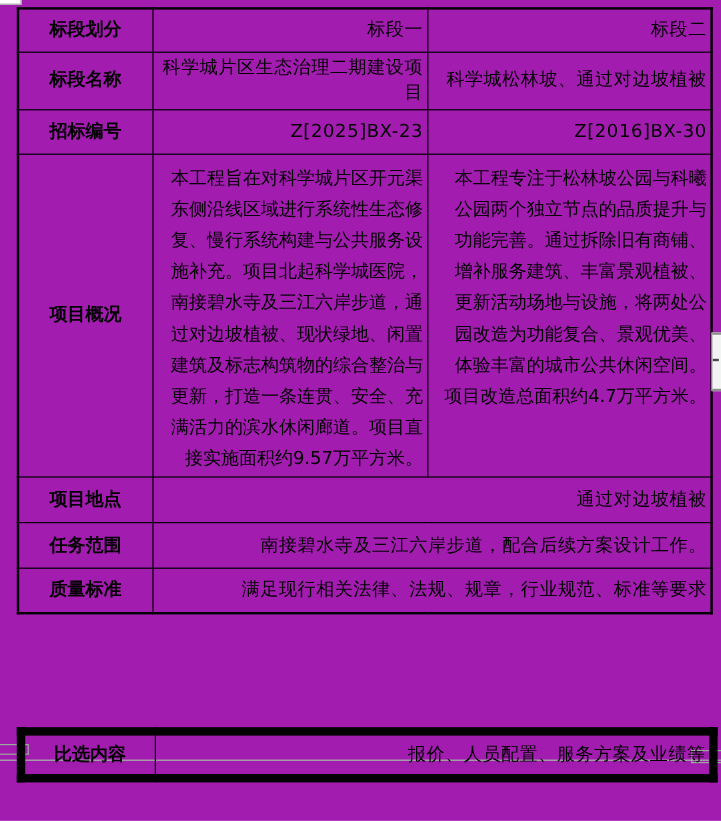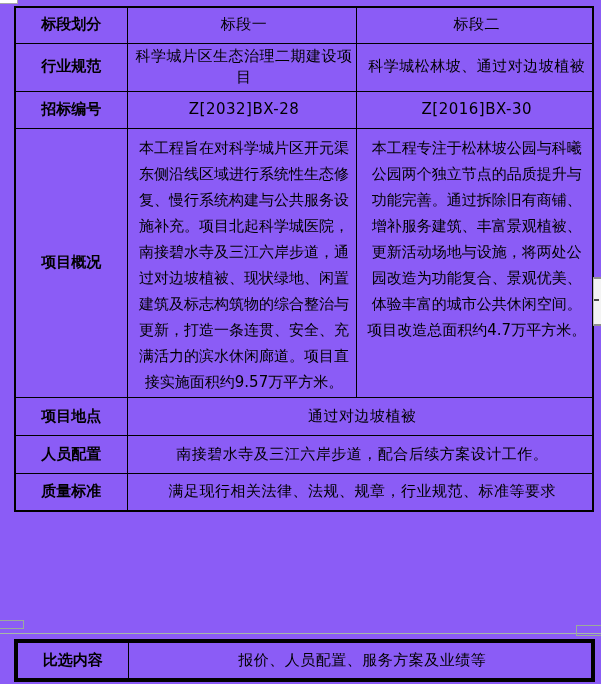--- a/index.html
+++ b/index.html
@@ -1,46 +1,46 @@
 <!DOCTYPE html>
 <html><head>
 <meta charset="utf-8">
 <style>
   html,body{margin:0;padding:0;}
   .canvas{
     position:relative;
     width:601px;height:684px;
-    background:#8b5cf6;
+    background:#a21caf;
     font-family:"DejaVu Sans","Liberation Sans",sans-serif;
     color:#000;
     overflow:hidden;
   }
   table{
     position:absolute;
     border-collapse:collapse;
     table-layout:fixed;
     background:transparent;
   }
   .t1{left:14px;top:6px;width:578px;border:2px solid #000;}
-  .t2{left:14px;top:639px;width:577px;border:4px solid #000000;}
+  .t2{left:14px;top:606px;width:577px;border:7px solid #000000;}
   td{
     border:1px solid #000;
     font-size:15px;
     line-height:1.45;
     vertical-align:middle;
     overflow:hidden;
     padding:2px 4px;
   }
   td.lbl{
     font-weight:bold;
     text-align:center;
     letter-spacing:0px;
   }
   td.val{
-    text-align:center;
+    text-align:right;
     padding:2px 3px 2px 8px;
     letter-spacing:0.5px;
   }
   td.overview{
     vertical-align:top;
     line-height:26px;
     padding-top:6px;
     letter-spacing:0px;
   }
   
@@ -88,40 +88,40 @@
       <col style="width:229px">
       <col style="width:237px">
     </colgroup>
     <tbody>
       <tr style="height:36px">
         <td class="lbl">标段划分</td>
         <td class="val">标段一</td>
         <td class="val">标段二</td>
       </tr>
       <tr style="height:46px">
-        <td class="lbl">行业规范</td>
+        <td class="lbl">标段名称</td>
         <td class="val">科学城片区生态治理二期建设项目</td>
         <td class="val">科学城松林坡、通过对边坡植被</td>
       </tr>
       <tr style="height:37px">
         <td class="lbl">招标编号</td>
-        <td class="val">Z[2032]BX-28</td>
+        <td class="val">Z[2025]BX-23</td>
         <td class="val">Z[2016]BX-30</td>
       </tr>
       <tr style="height:266px">
         <td class="lbl">项目概况</td>
         <td class="val overview">本工程旨在对科学城片区开元渠东侧沿线区域进行系统性生态修复、慢行系统构建与公共服务设施补充。项目北起科学城医院，南接碧水寺及三江六岸步道，通过对边坡植被、现状绿地、闲置建筑及标志构筑物的综合整治与更新，打造一条连贯、安全、充满活力的滨水休闲廊道。项目直接实施面积约9.57万平方米。</td>
         <td class="val overview">本工程专注于松林坡公园与科曦公园两个独立节点的品质提升与功能完善。通过拆除旧有商铺、增补服务建筑、丰富景观植被、更新活动场地与设施，将两处公园改造为功能复合、景观优美、体验丰富的城市公共休闲空间。项目改造总面积约4.7万平方米。</td>
       </tr>
       <tr style="height:38px">
         <td class="lbl">项目地点</td>
         <td class="val" colspan="2">通过对边坡植被</td>
       </tr>
       <tr style="height:38px">
-        <td class="lbl">人员配置</td>
+        <td class="lbl">任务范围</td>
         <td class="val" colspan="2">南接碧水寺及三江六岸步道，配合后续方案设计工作。</td>
       </tr>
       <tr style="height:37px">
         <td class="lbl">质量标准</td>
         <td class="val" colspan="2">满足现行相关法律、法规、规章，行业规范、标准等要求</td>
       </tr>
     </tbody>
   </table>
 
   <div class="mark-left"></div>

